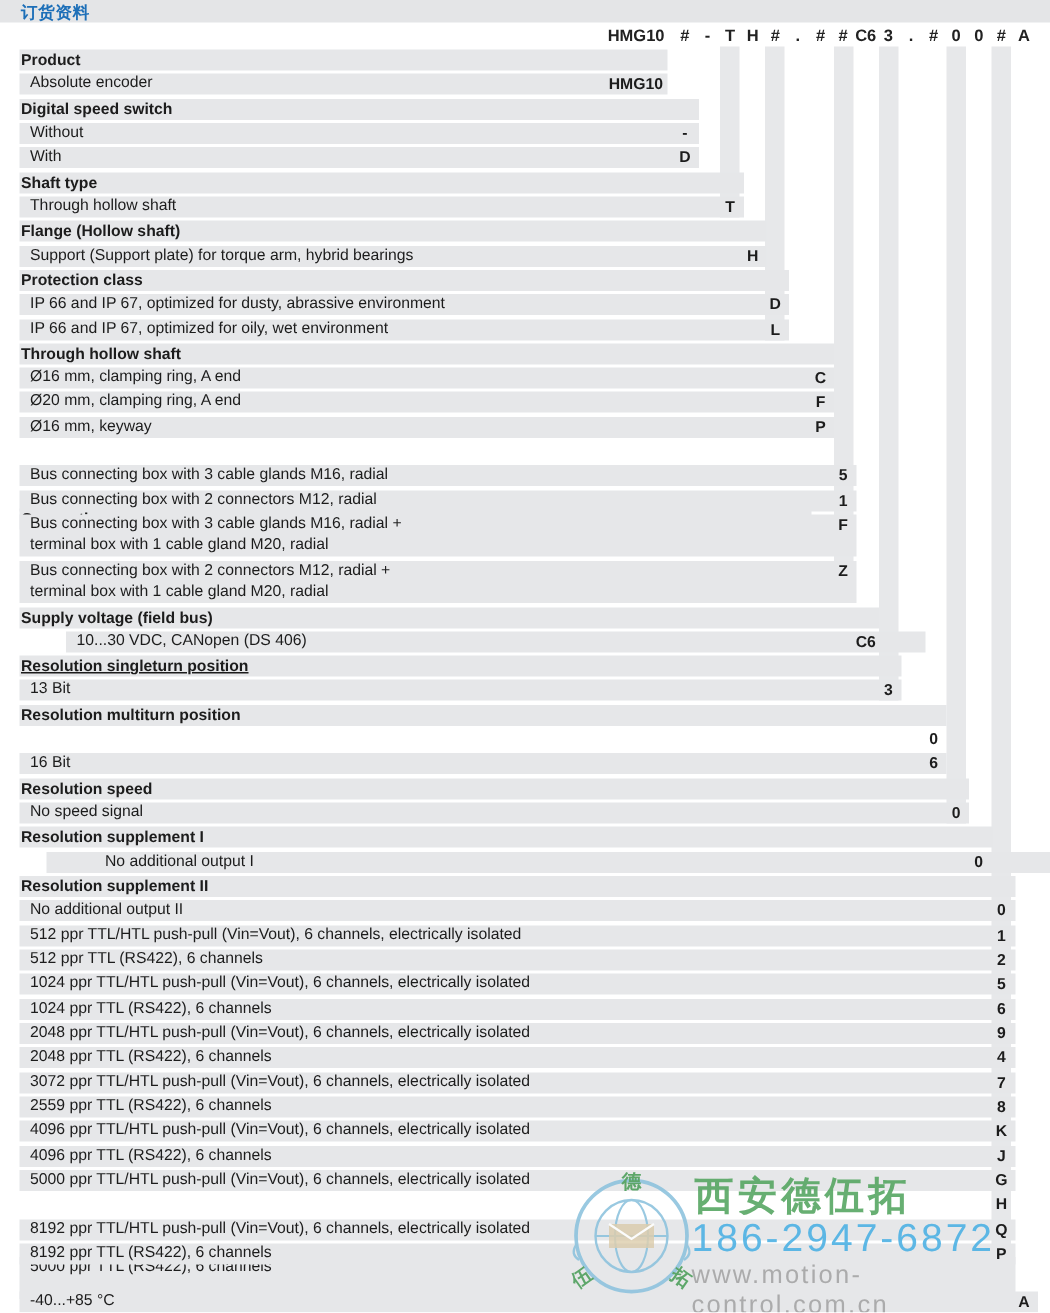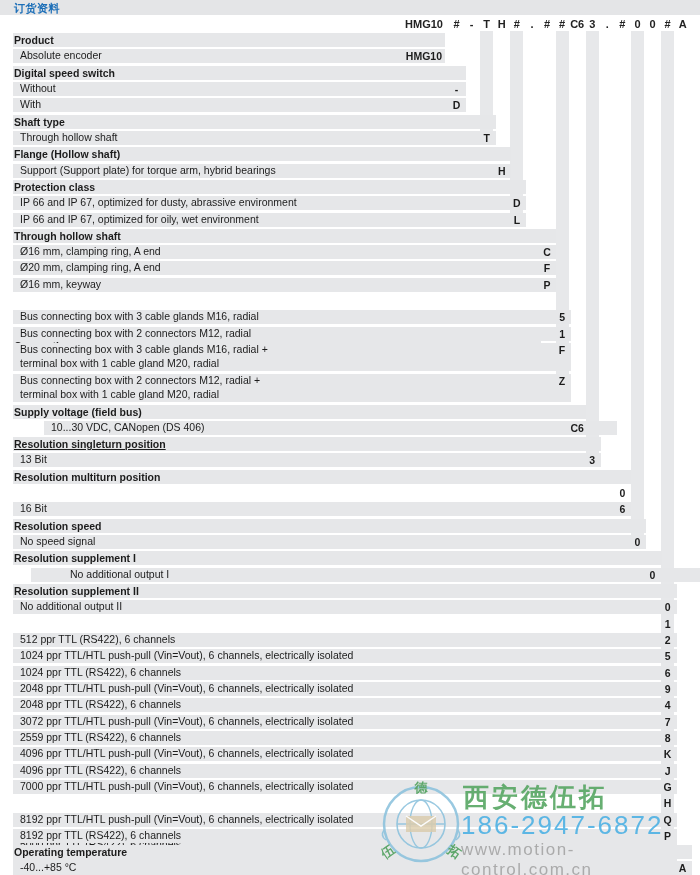--- a/index.html
+++ b/index.html
@@ -189,20 +189,23 @@
       <div class="opt-label">No additional output I</div>
     </div>
     <div class="opt-code" style="top: 567.72px; left: 643.51px;">0</div>
     <div class="row-bar" style="left: 13px; top: 584.04px; width: 663.58px; height: 14px;">
       <div class="sec-title">Resolution supplement II</div>
     </div>
     <div class="row-bar" style="left: 13px; top: 600.36px; width: 663.58px; height: 14px;">
       <div class="opt-label">No additional output II</div>
     </div>
     <div class="opt-code" style="top: 600.36px; left: 658.58px;">0</div>
+    <div class="row-bar" style="left: 13px; top: 616.68px; width: 663.58px; height: 14px;">
+      <div class="opt-label">512 ppr TTL/HTL push-pull (Vin=Vout), 6 channels, electrically isolated</div>
+    </div>
     <div class="opt-code" style="top: 616.68px; left: 658.58px;">1</div>
     <div class="row-bar" style="left: 13px; top: 633px; width: 663.58px; height: 14px;">
       <div class="opt-label">512 ppr TTL (RS422), 6 channels</div>
     </div>
     <div class="opt-code" style="top: 633px; left: 658.58px;">2</div>
     <div class="row-bar" style="left: 13px; top: 649.32px; width: 663.58px; height: 14px;">
       <div class="opt-label">1024 ppr TTL/HTL push-pull (Vin=Vout), 6 channels, electrically isolated</div>
     </div>
     <div class="opt-code" style="top: 649.32px; left: 658.58px;">5</div>
     <div class="row-bar" style="left: 13px; top: 665.64px; width: 663.58px; height: 14px;">
@@ -227,38 +230,35 @@
     <div class="opt-code" style="top: 730.92px; left: 658.58px;">8</div>
     <div class="row-bar" style="left: 13px; top: 747.24px; width: 663.58px; height: 14px;">
       <div class="opt-label">4096 ppr TTL/HTL push-pull (Vin=Vout), 6 channels, electrically isolated</div>
     </div>
     <div class="opt-code" style="top: 747.24px; left: 658.58px;">K</div>
     <div class="row-bar" style="left: 13px; top: 763.56px; width: 663.58px; height: 14px;">
       <div class="opt-label">4096 ppr TTL (RS422), 6 channels</div>
     </div>
     <div class="opt-code" style="top: 763.56px; left: 658.58px;">J</div>
     <div class="row-bar" style="left: 13px; top: 779.88px; width: 663.58px; height: 14px;">
-      <div class="opt-label">7000 ppr TTL/HTL push-pull (Vin=Vout), 6 channels, electrically isolated</div>
+      <div class="opt-label">5000 ppr TTL/HTL push-pull (Vin=Vout), 6 channels, electrically isolated</div>
     </div>
     <div class="opt-code" style="top: 779.88px; left: 658.58px;">G</div>
     <div class="row-bar" style="left: 13px; top: 838px; width: 663.58px; height: 28px;">
       <div class="opt-label">5000 ppr TTL (RS422), 6 channels</div>
     </div>
     <div class="opt-code" style="top: 796.2px; left: 658.58px;">H</div>
     <div class="row-bar" style="left: 13px; top: 812.52px; width: 663.58px; height: 14px;">
       <div class="opt-label">8192 ppr TTL/HTL push-pull (Vin=Vout), 6 channels, electrically isolated</div>
     </div>
     <div class="opt-code" style="top: 812.52px; left: 658.58px;">Q</div>
     <div class="row-bar" style="left: 13px; top: 828.84px; width: 663.58px; height: 14px;">
       <div class="opt-label">8192 ppr TTL (RS422), 6 channels</div>
     </div>
     <div class="opt-code" style="top: 828.84px; left: 658.58px;">P</div>
-    <div class="row-bar" style="left: 13px; top: 845.16px; width: 678.65px; height: 14px;">
-      <div class="sec-title">Operating temperature</div>
-    </div>
     <div class="row-bar" style="left: 13px; top: 861.48px; width: 678.65px; height: 14px;">
       <div class="opt-label">-40...+85 °C</div>
     </div>
     <div class="opt-code" style="top: 861.48px; left: 673.65px;">A</div>
     <div class="strip" style="left: 480.24px; top: 31px; height: 113.92px;"></div>
     <div class="strip" style="left: 510.38px; top: 31px; height: 195.52px;"></div>
     <div class="strip" style="left: 555.59px; top: 31px; height: 371.2px;"></div>
     <div class="strip" style="left: 585.73px; top: 31px; height: 436.48px;"></div>
     <div class="strip" style="left: 630.94px; top: 31px; height: 518.08px;"></div>
     <div class="strip" style="left: 661.08px; top: 31px; height: 811.84px;"></div>

